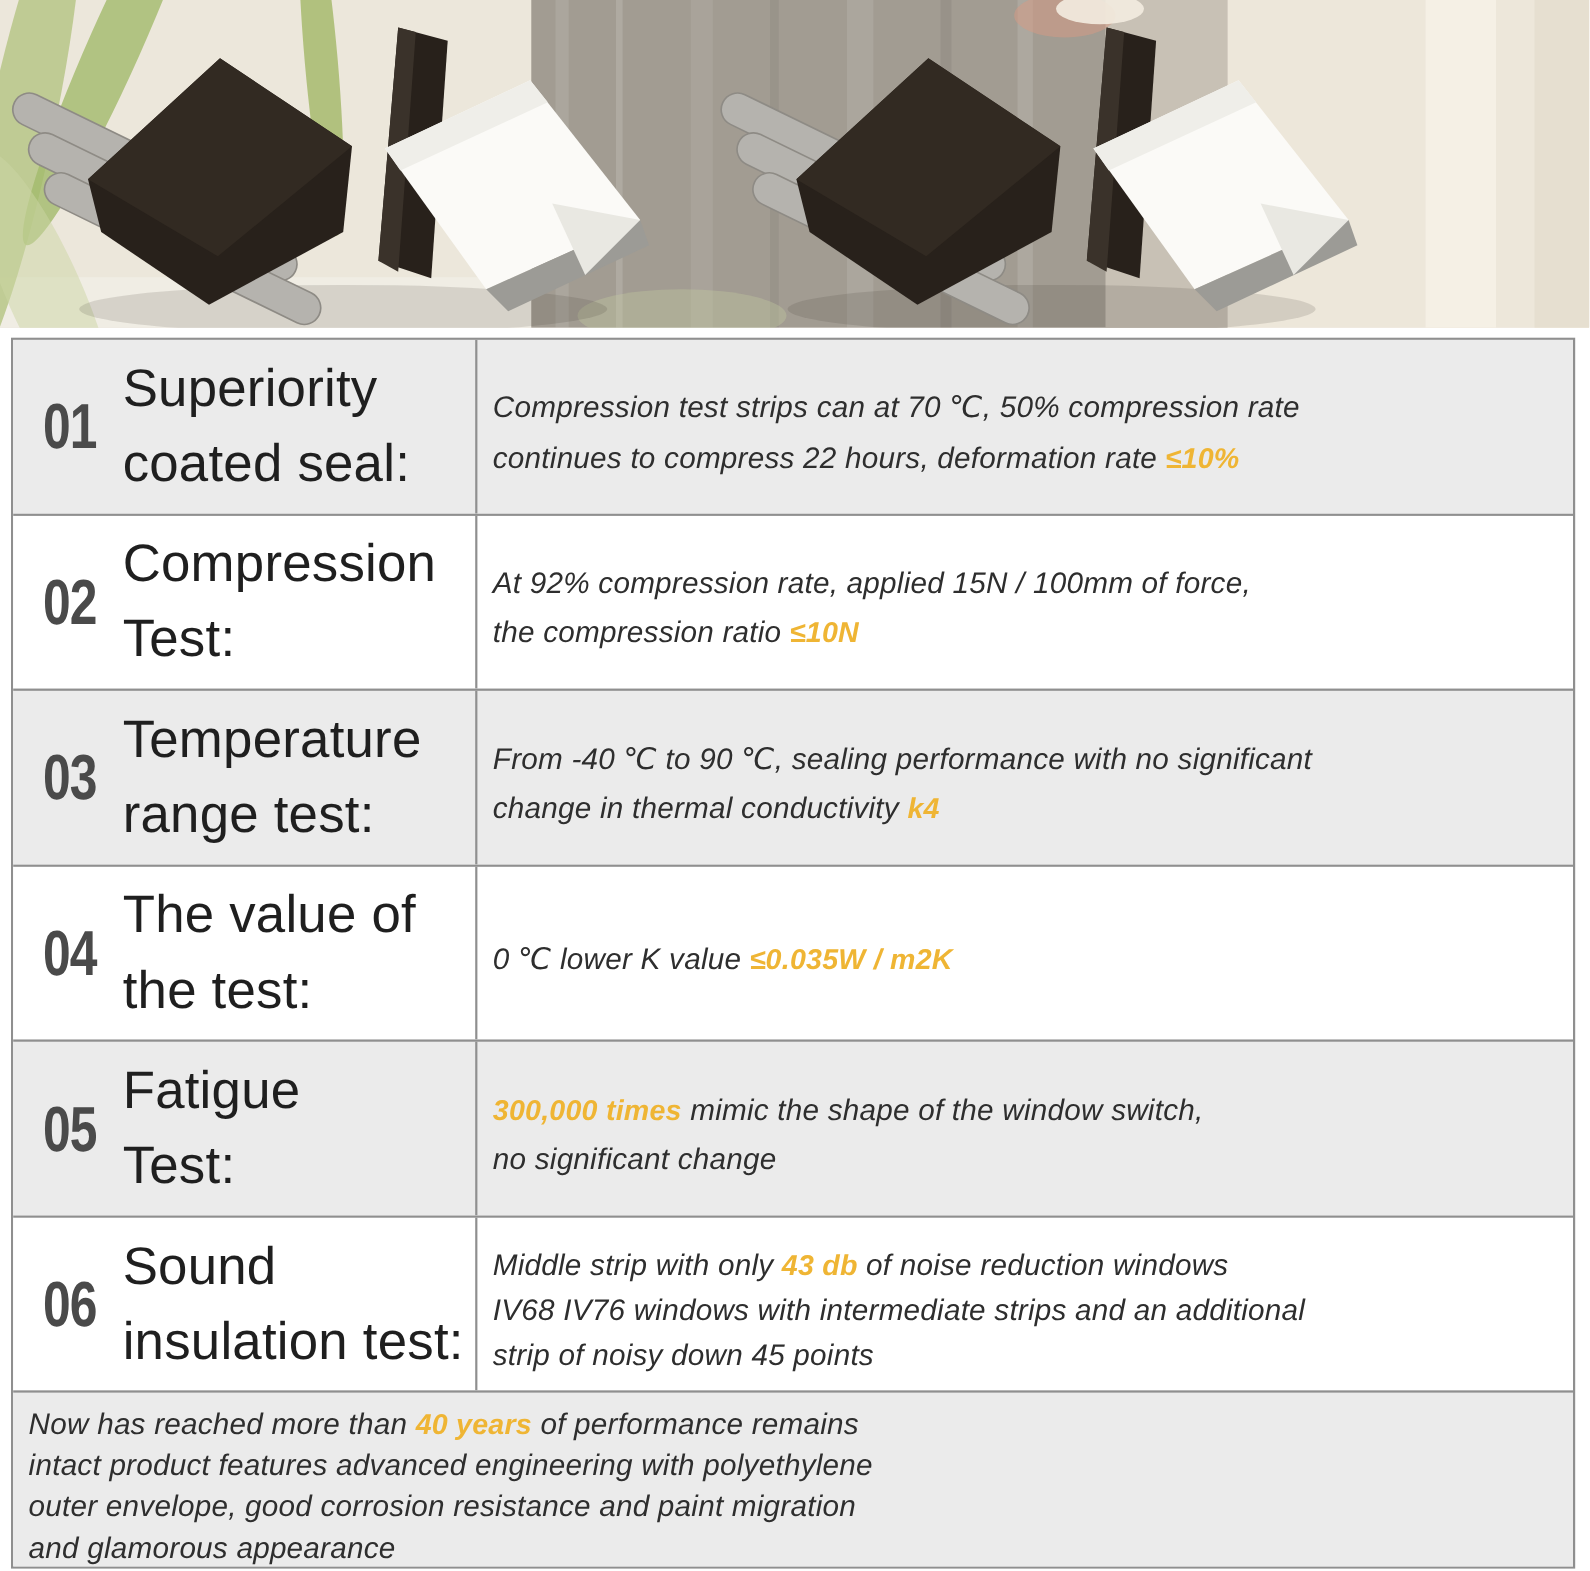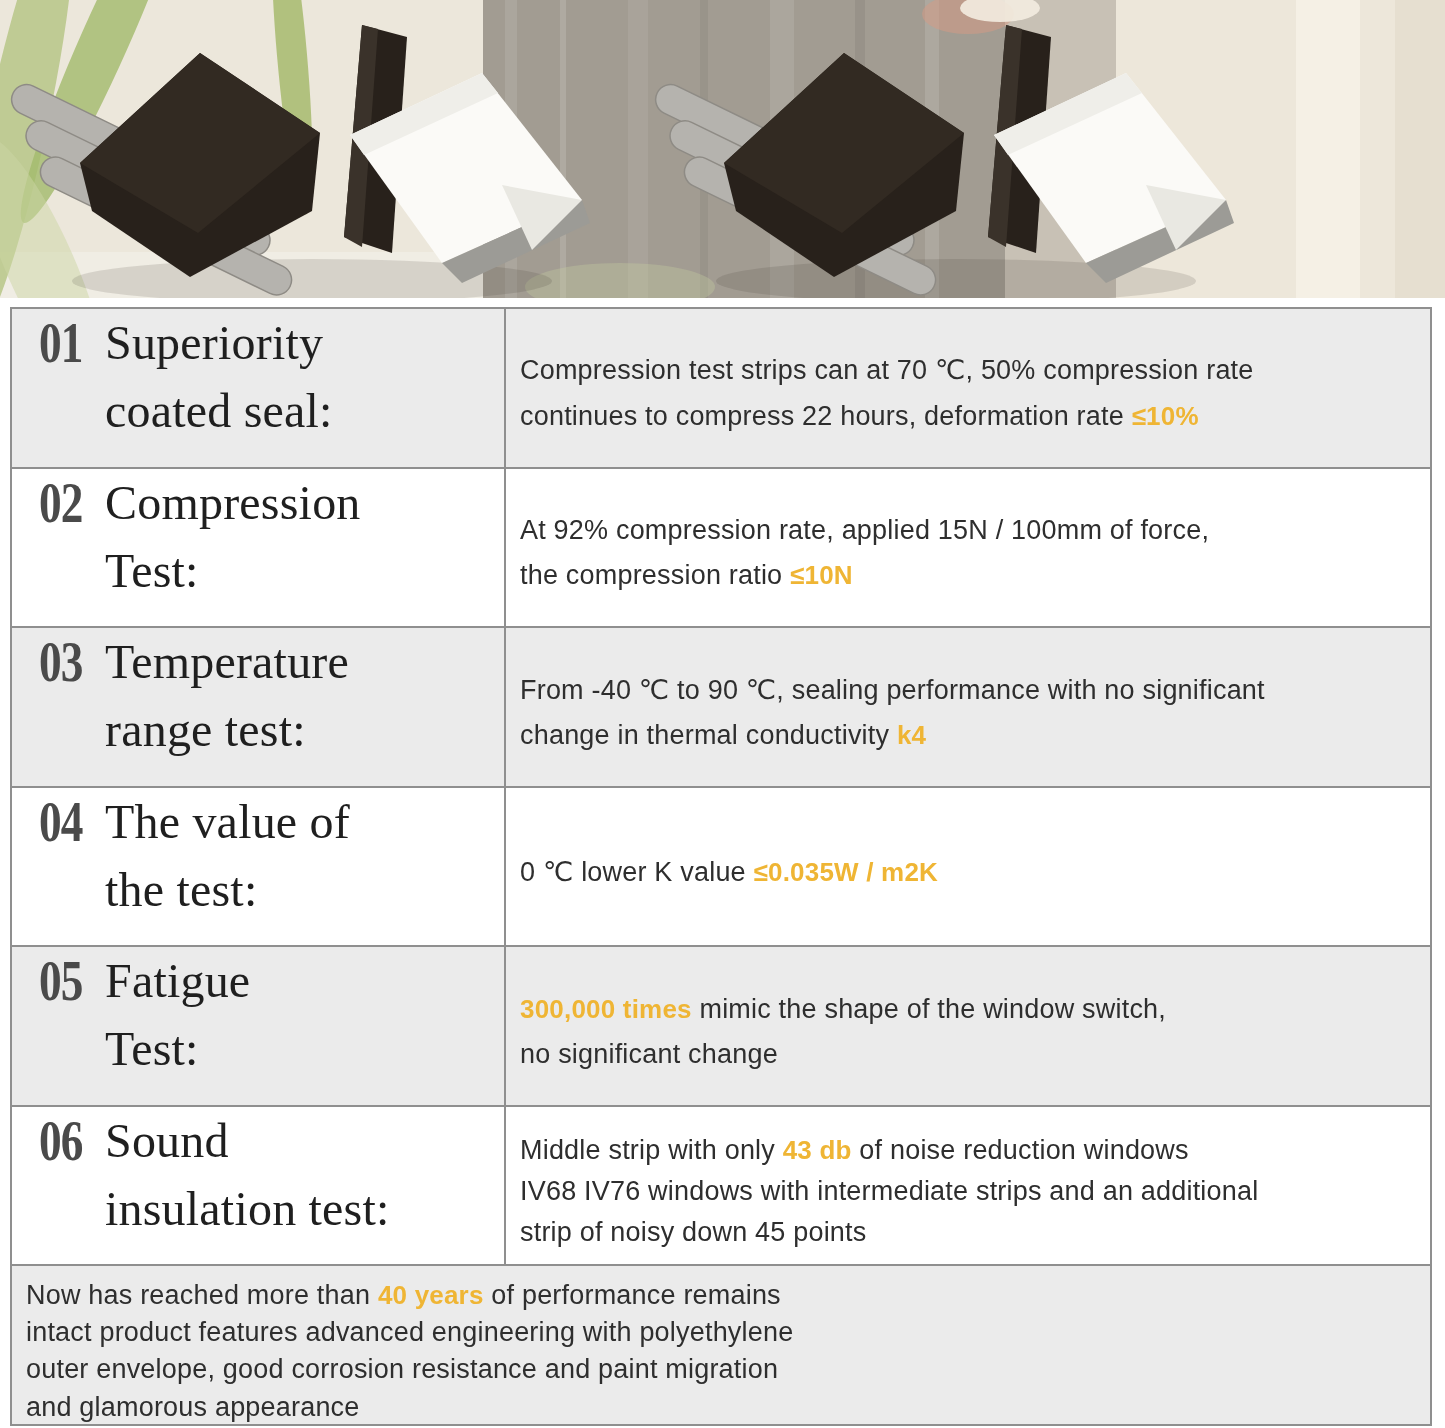--- a/index.html
+++ b/index.html
@@ -34,26 +34,26 @@
   }
   .row{
     flex:1;
     display:flex;
     background:var(--row-bg);
     min-height:0;
   }
   .row.alt{background:var(--row-alt-bg);}
   .row + .row{border-top:2px solid var(--border);}
   .cell-left{
-    width:494px;
+    width:422px;
     flex:none;
     display:flex;
+    align-items:center;
     padding-left:27px;
     border-right:2px solid var(--border);
-    font-family:Liberation Serif, serif;
   }
   .num{
     display:inline-block;
     font-size:58px;
     font-weight:bold;
     color:var(--number);
     letter-spacing:-1px;
     transform:scaleX(0.78);
     transform-origin:left center;
     margin-right:-6px;
@@ -65,20 +65,21 @@
     white-space:pre-line;
     letter-spacing:0.2px;
     margin-left:16px;
   }
   .cell-right{
     flex:1;
     display:flex;
     align-items:center;
     padding:20px 26px 8px 14px;
     min-width:0;
+    font-style:italic;
   }
   .desc{
     margin:0;
     font-size:27px;
     line-height:1.68;
     color:var(--body);
     white-space:pre-line;
     letter-spacing:0.2px;
   }
   .desc.lines-3{line-height:1.52;}

